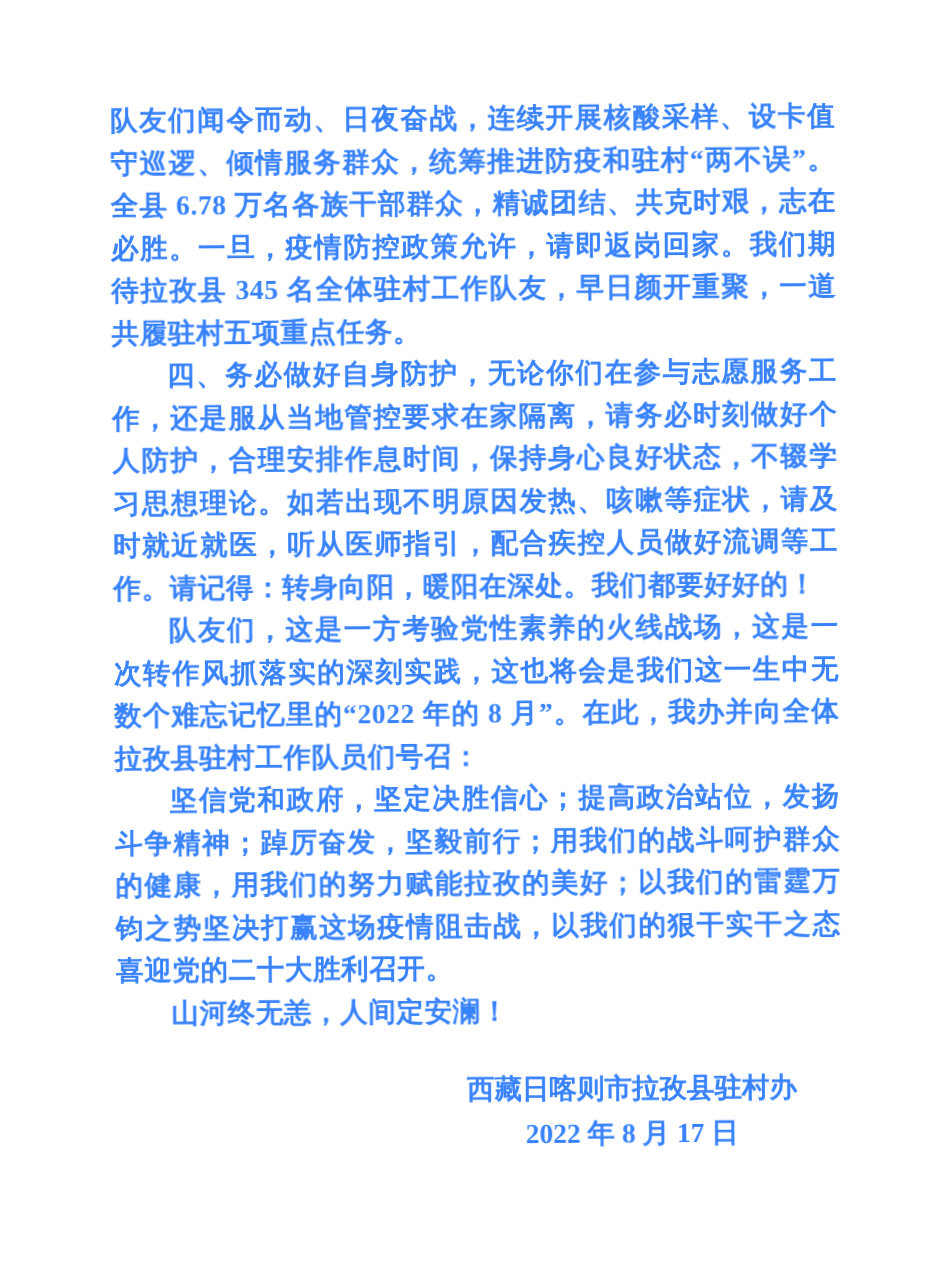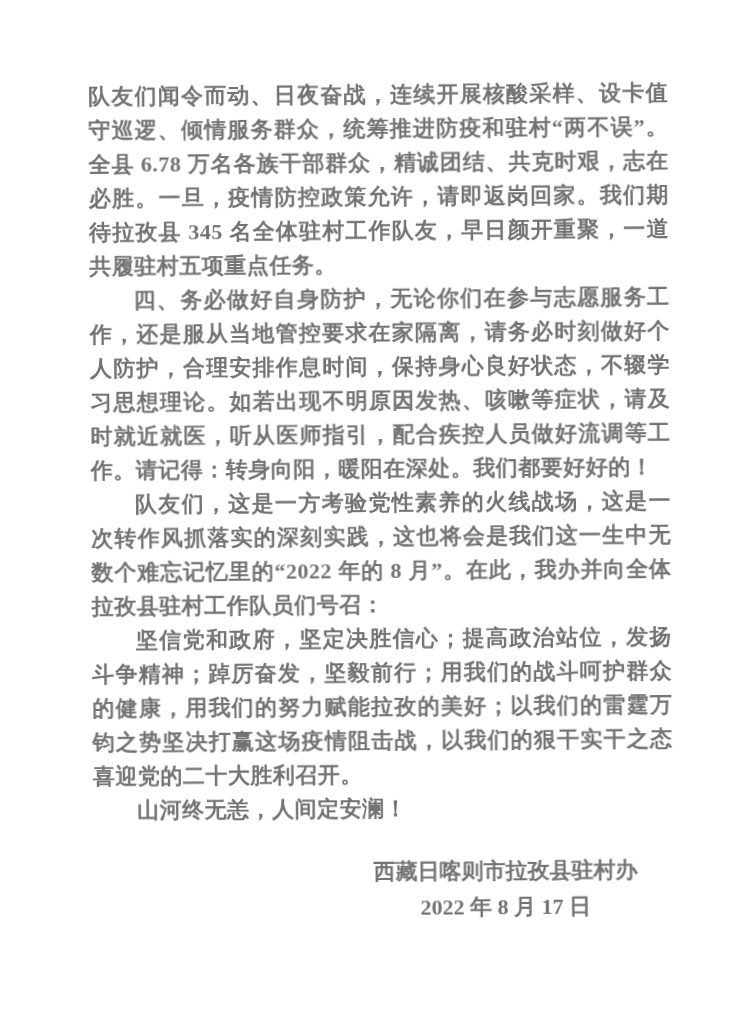--- a/index.html
+++ b/index.html
@@ -7,21 +7,21 @@
     padding: 0;
     background: #ffffff;
   }
   .page {
     position: relative;
     width: 750px;
     height: 1016px;
     background: #ffffff;
     overflow: hidden;
     font-family: "Liberation Serif", "DejaVu Serif", serif;
-    color: #737373;
+    color: #3b82f6;
   }
   .scan {
     position: absolute;
     left: 88px;
     top: 78px;
     width: 580px;
     transform: rotate(-0.4deg);
     transform-origin: 50% 0;
     filter: blur(0.35px) contrast(1.05);
   }

